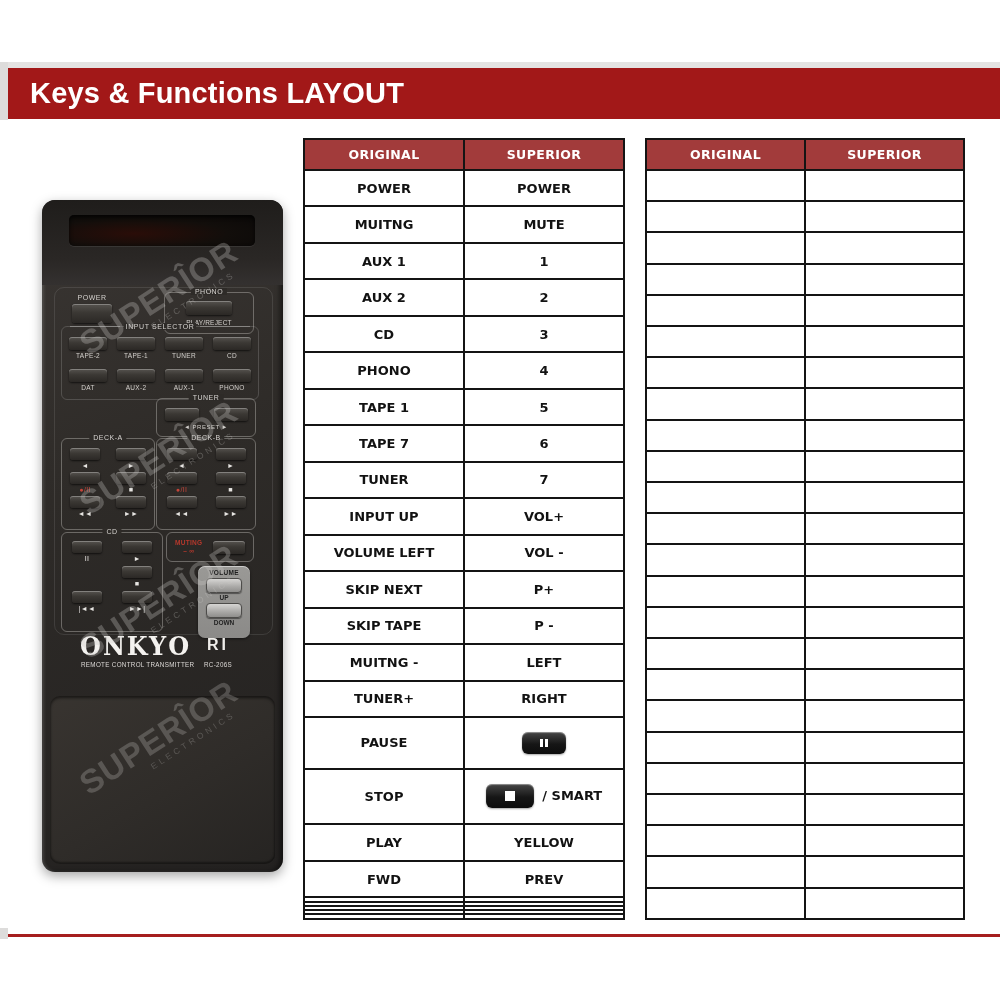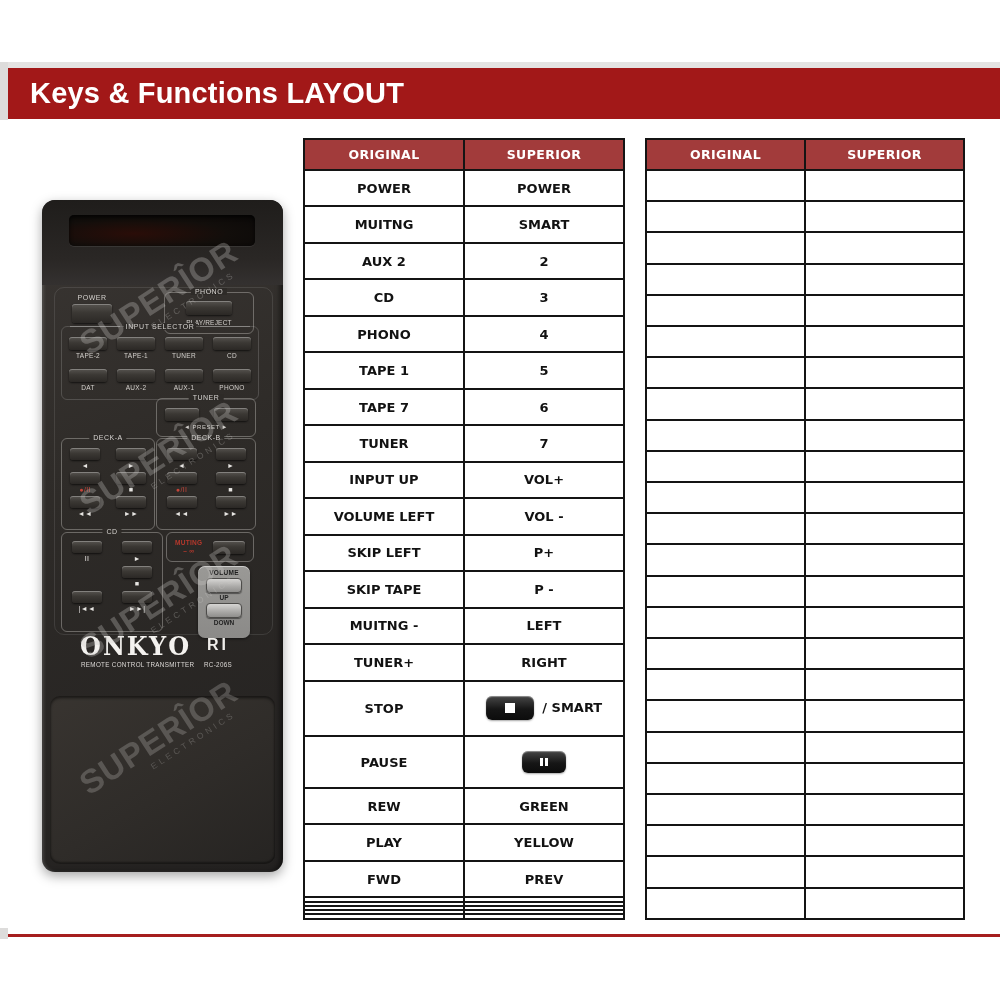--- a/index.html
+++ b/index.html
@@ -338,21 +338,25 @@
         <th>SUPERIOR</th>
       </tr>
     </thead>
     <tbody>
         <tr>
           <td>POWER</td>
           <td>POWER</td>
         </tr>
         <tr>
           <td>MUITNG</td>
-          <td>SMART</td>
+          <td>MUTE</td>
+        </tr>
+        <tr>
+          <td>AUX 1</td>
+          <td>1</td>
         </tr>
         <tr>
           <td>AUX 2</td>
           <td>2</td>
         </tr>
         <tr>
           <td>CD</td>
           <td>3</td>
         </tr>
         <tr>
@@ -373,46 +377,42 @@
         </tr>
         <tr>
           <td>INPUT UP</td>
           <td>VOL+</td>
         </tr>
         <tr>
           <td>VOLUME LEFT</td>
           <td>VOL -</td>
         </tr>
         <tr>
-          <td>SKIP LEFT</td>
+          <td>SKIP NEXT</td>
           <td>P+</td>
         </tr>
         <tr>
           <td>SKIP TAPE</td>
           <td>P -</td>
         </tr>
         <tr>
           <td>MUITNG -</td>
           <td>LEFT</td>
         </tr>
         <tr>
           <td>TUNER+</td>
           <td>RIGHT</td>
         </tr>
         <tr>
+          <td>PAUSE</td>
+          <td><span class="key-icon pause"></span></td>
+        </tr>
+        <tr>
           <td>STOP</td>
           <td><span class="key-icon stop"></span> / SMART</td>
-        </tr>
-        <tr>
-          <td>PAUSE</td>
-          <td><span class="key-icon pause"></span></td>
-        </tr>
-        <tr>
-          <td>REW</td>
-          <td>GREEN</td>
         </tr>
         <tr>
           <td>PLAY</td>
           <td>YELLOW</td>
         </tr>
         <tr>
           <td>FWD</td>
           <td>PREV</td>
         </tr>
         <tr>

